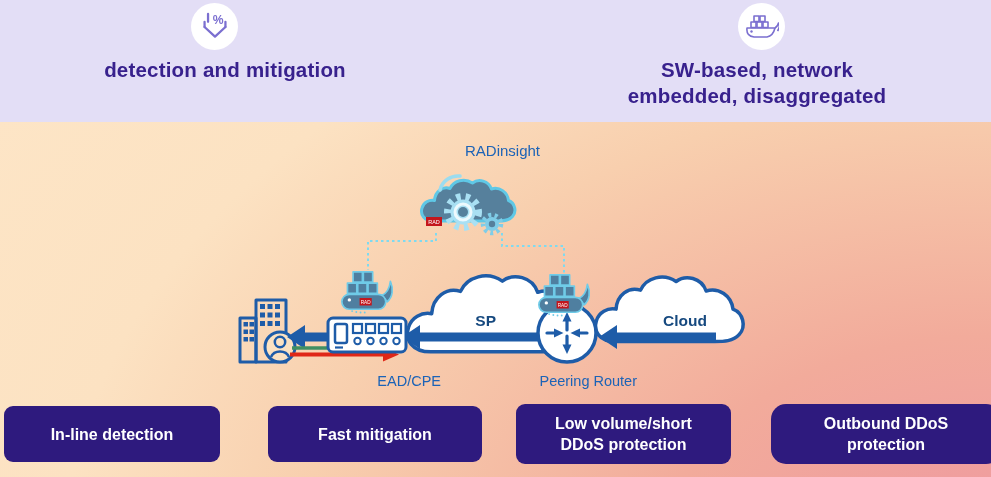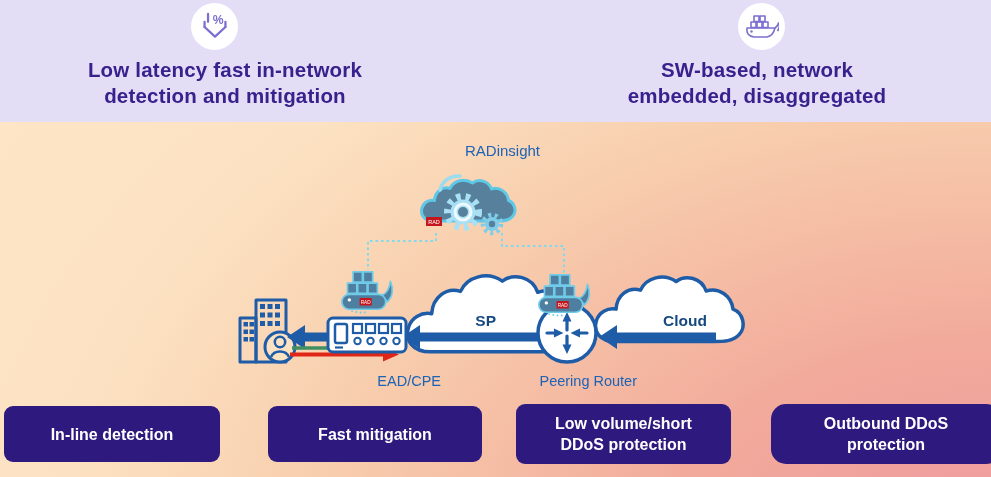--- a/index.html
+++ b/index.html
@@ -52,21 +52,20 @@
         <rect x="12" y="10" width="5" height="5.5"></rect>
         <rect x="18" y="10" width="5" height="5.5"></rect>
         <rect x="9" y="4" width="5" height="5.5"></rect>
         <rect x="15" y="4" width="5" height="5.5"></rect>
       </g>
       <circle cx="6.5" cy="19.5" r="1.2" fill="#7B6FD0"></circle>
     </svg>
   </div>
 
   <div class="heading" style="left:30px;">
-    <div>Low latency fast in-network</div>
     <div>detection and mitigation</div>
   </div>
   <div class="heading" style="left:562px;">
     <div>SW-based, network</div>
     <div>embedded, disaggregated</div>
   </div>
 
   <svg style="position:absolute;top:122px;left:0;" width="991" height="355" viewBox="0 0 991 355">
 
     <defs>

